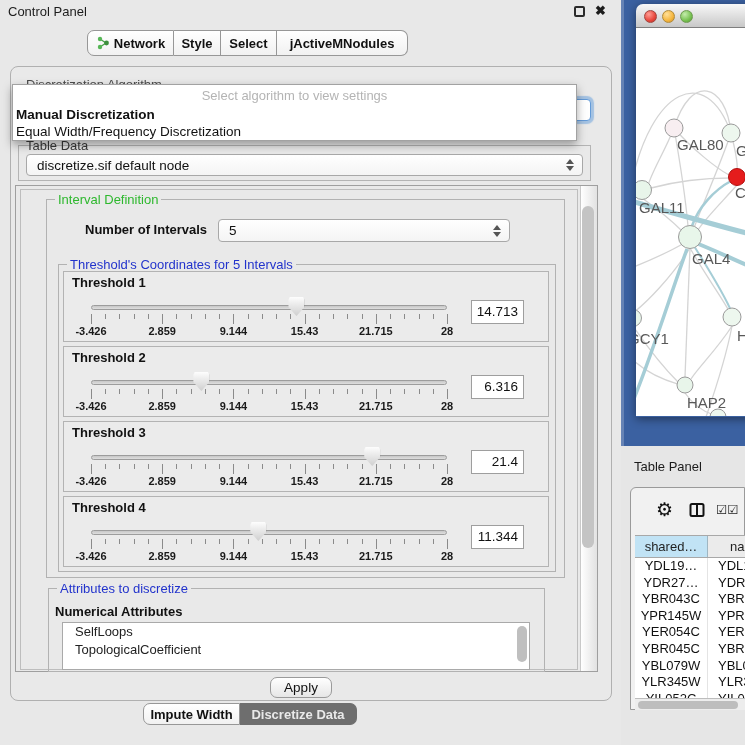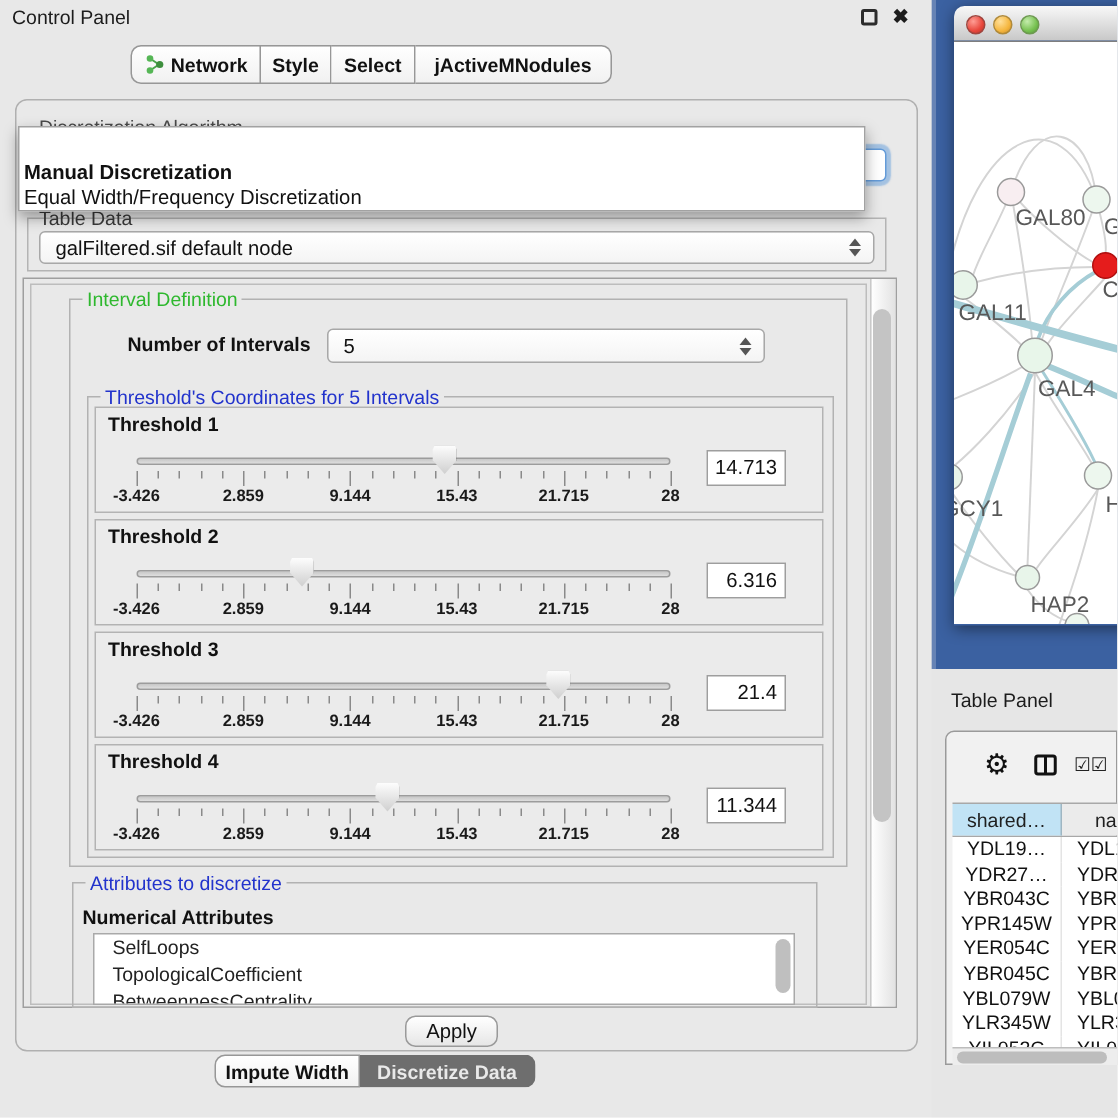--- a/index.html
+++ b/index.html
@@ -128,21 +128,21 @@
     </div>
 
   <div class="abs content-box"></div>
 
   <div class="abs algo-title">Discretization Algorithm</div>
   <div class="abs fcombo"></div>
 
   <div class="abs" style="left:18px; top:145px; width:573px; height:36px; border:1px solid #b4b4b4;"></div>
   <div class="abs gtitle" style="left:26px; top:138px; color:#3a3a3a; z-index:3;">Table Data</div>
   <div class="abs combo" style="left:26px; top:154px; width:557px; height:22px; z-index:3;">
-    <span class="val">galFiltered.sif default node</span>
+    <span class="val">discretize.sif default node</span>
     <span class="spin">
         <span class="up"></span>
         <span class="dn"></span>
       </span>
   </div>
 
   <div class="abs scrollpane"></div>
   <div class="abs innerpanel"></div>
   <div class="abs vtrack"></div>
   <div class="abs vthumb"></div>
@@ -334,37 +334,37 @@
     </div>
 
   <div class="titled" style="left:48px; top:588px; width:497px; height:84px;">
     <span class="cap" style="color:#2233cc;">Attributes to discretize</span>
   </div>
   <div class="abs" style="left:55px; top:604px; font-size:13px; font-weight:bold; color:#111;">Numerical Attributes</div>
   <div class="abs attr-list">
     <div class="alscroll"></div>
   <div class="attr-item">SelfLoops</div>
       <div class="attr-item">TopologicalCoefficient</div>
-      <div class="attr-item">BetweennessCentrality</div>
     </div>
 
   <div class="abs btn" style="left:270px; top:677px; width:62px; height:21px;">
     <span>Apply</span>
   </div>
 
   <div class="abs tabrow" style="left:143px; top:703px;">
       <div class="tab" style="width: 97px; height: 22px;">
         <span>Impute Width</span>
       </div>
       <div class="tab sel" style="width: 117px; height: 22px;">
         <span>Discretize Data</span>
       </div>
     </div>
 
   <div class="abs popup">
+    <div class="prompt">Select algorithm to view settings</div>
     <div class="opt" style="top:22px; font-weight:bold;">Manual Discretization</div>
     <div class="opt" style="top:39px;">Equal Width/Frequency Discretization</div>
   </div>
 
   <div class="abs right">
     <div class="blue">
       <div class="hl"></div>
       <div class="macwin">
         <div class="mtbar">
           <div class="light" style="left:8px;  background:radial-gradient(circle at 35% 30%, #ff9d94, #e8473c 60%, #b5352c); border:1px solid #a0453e;"></div>

